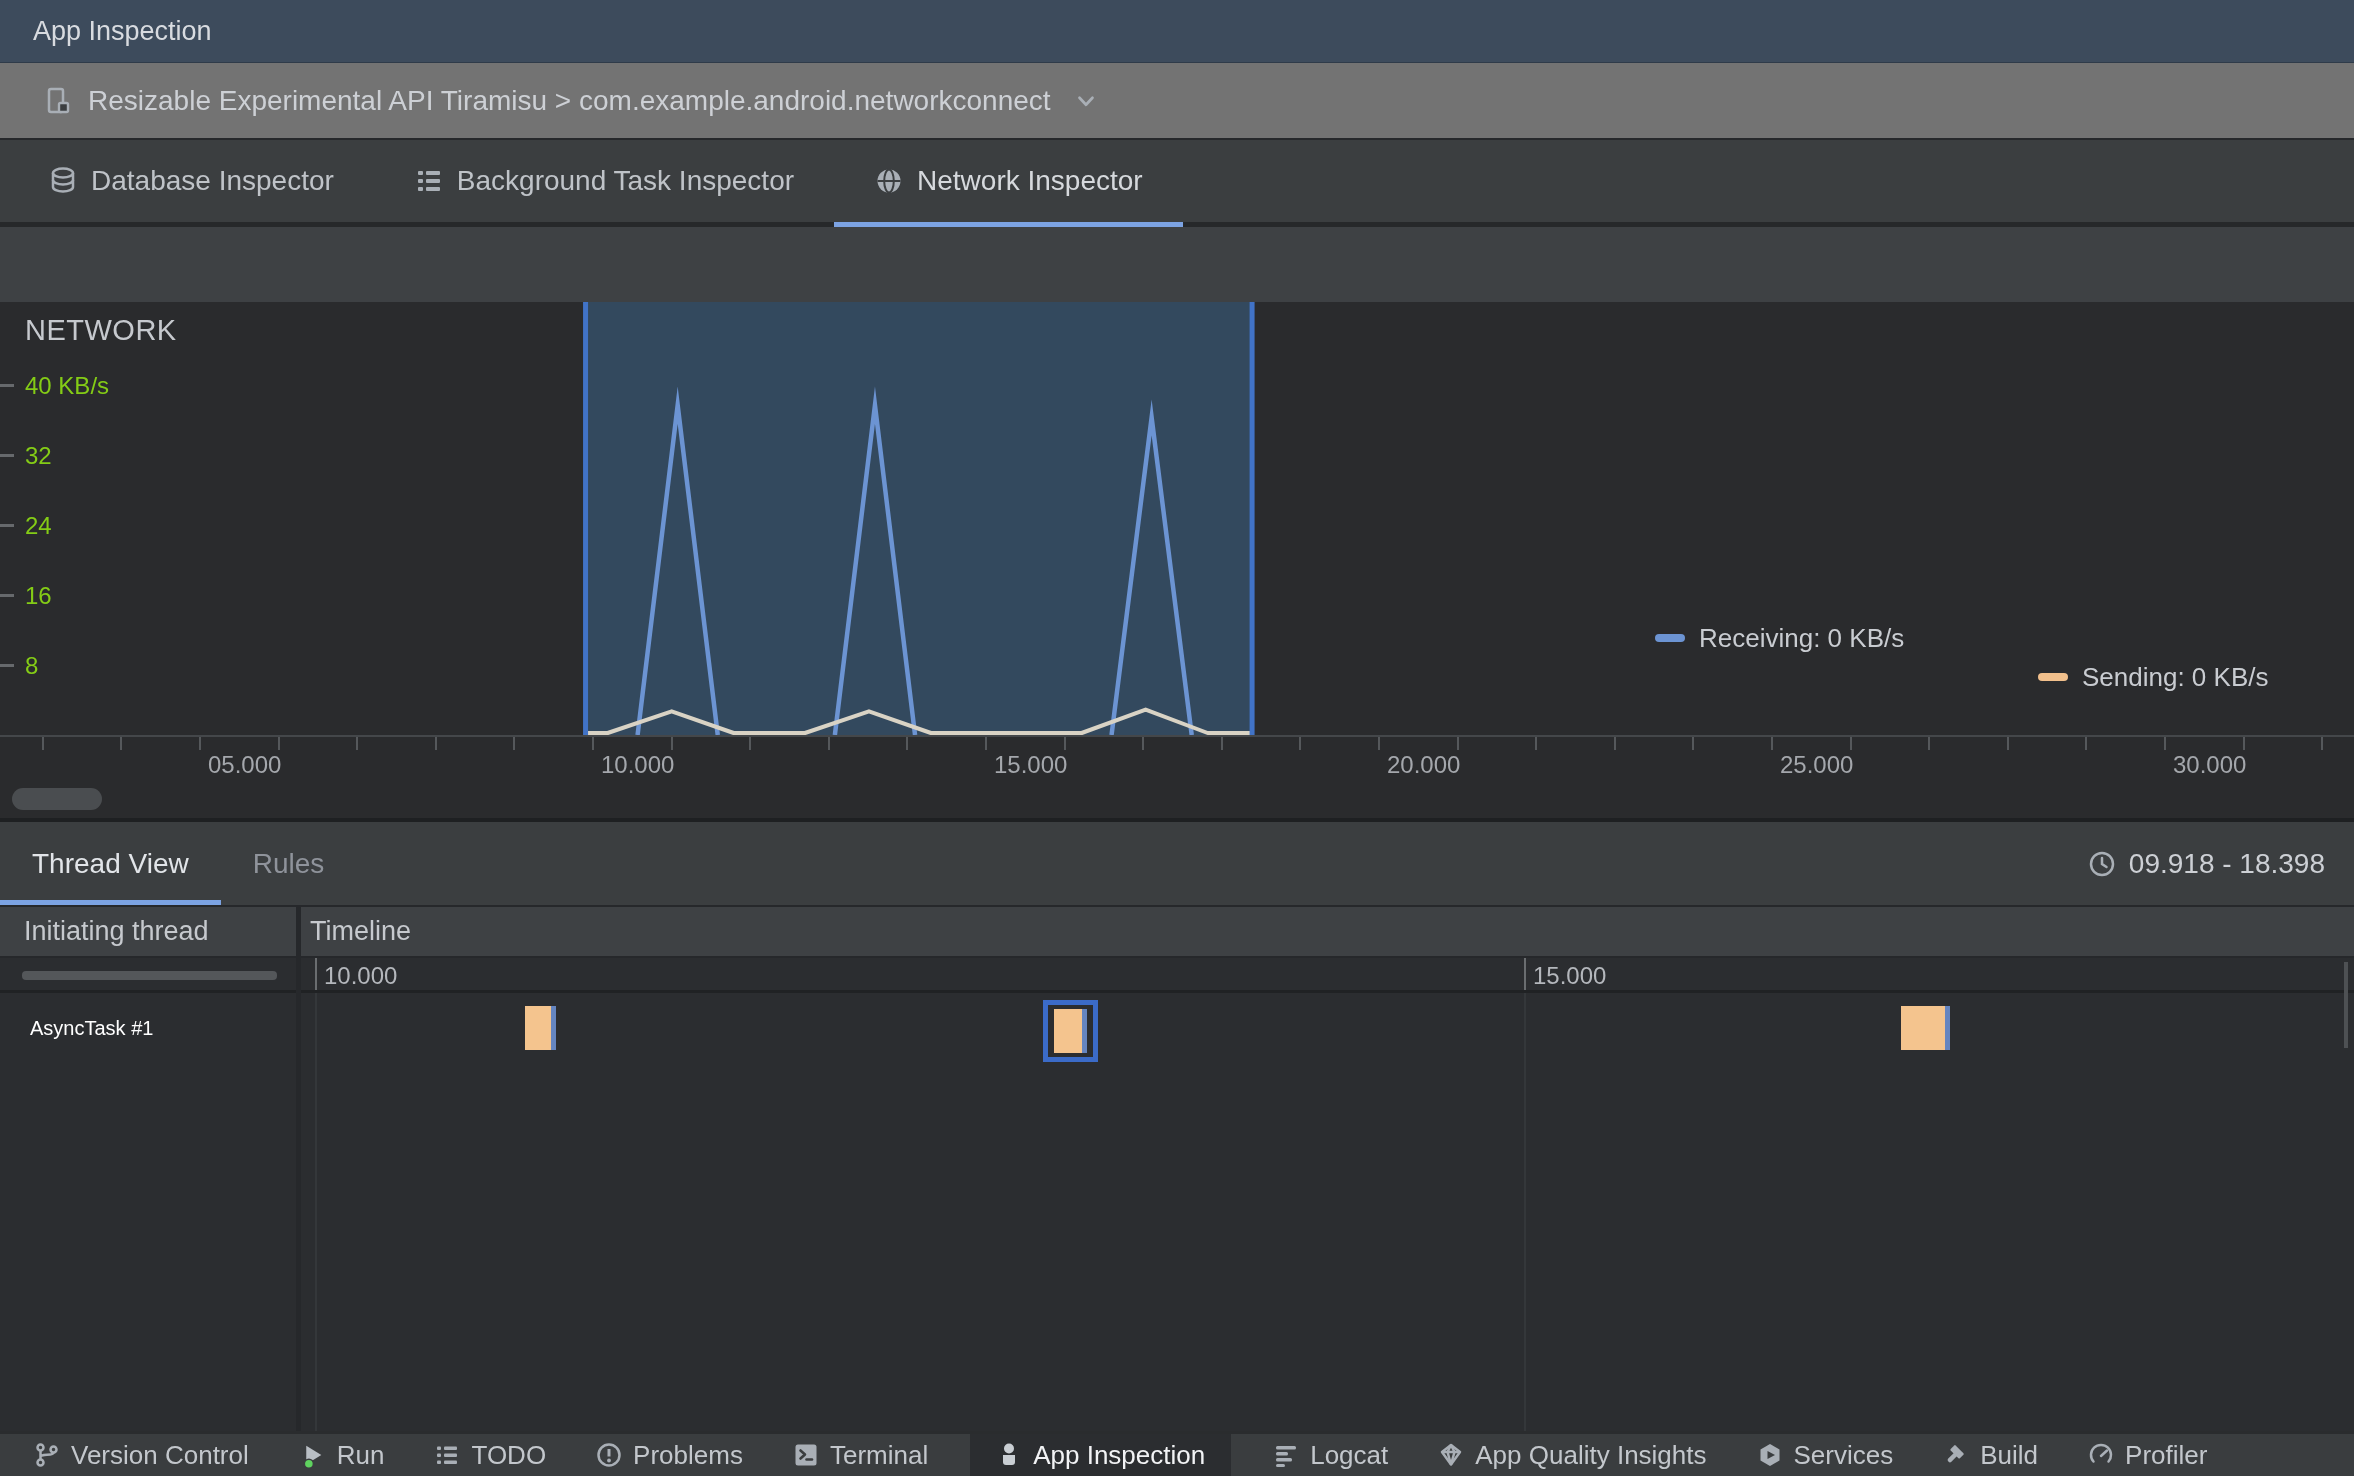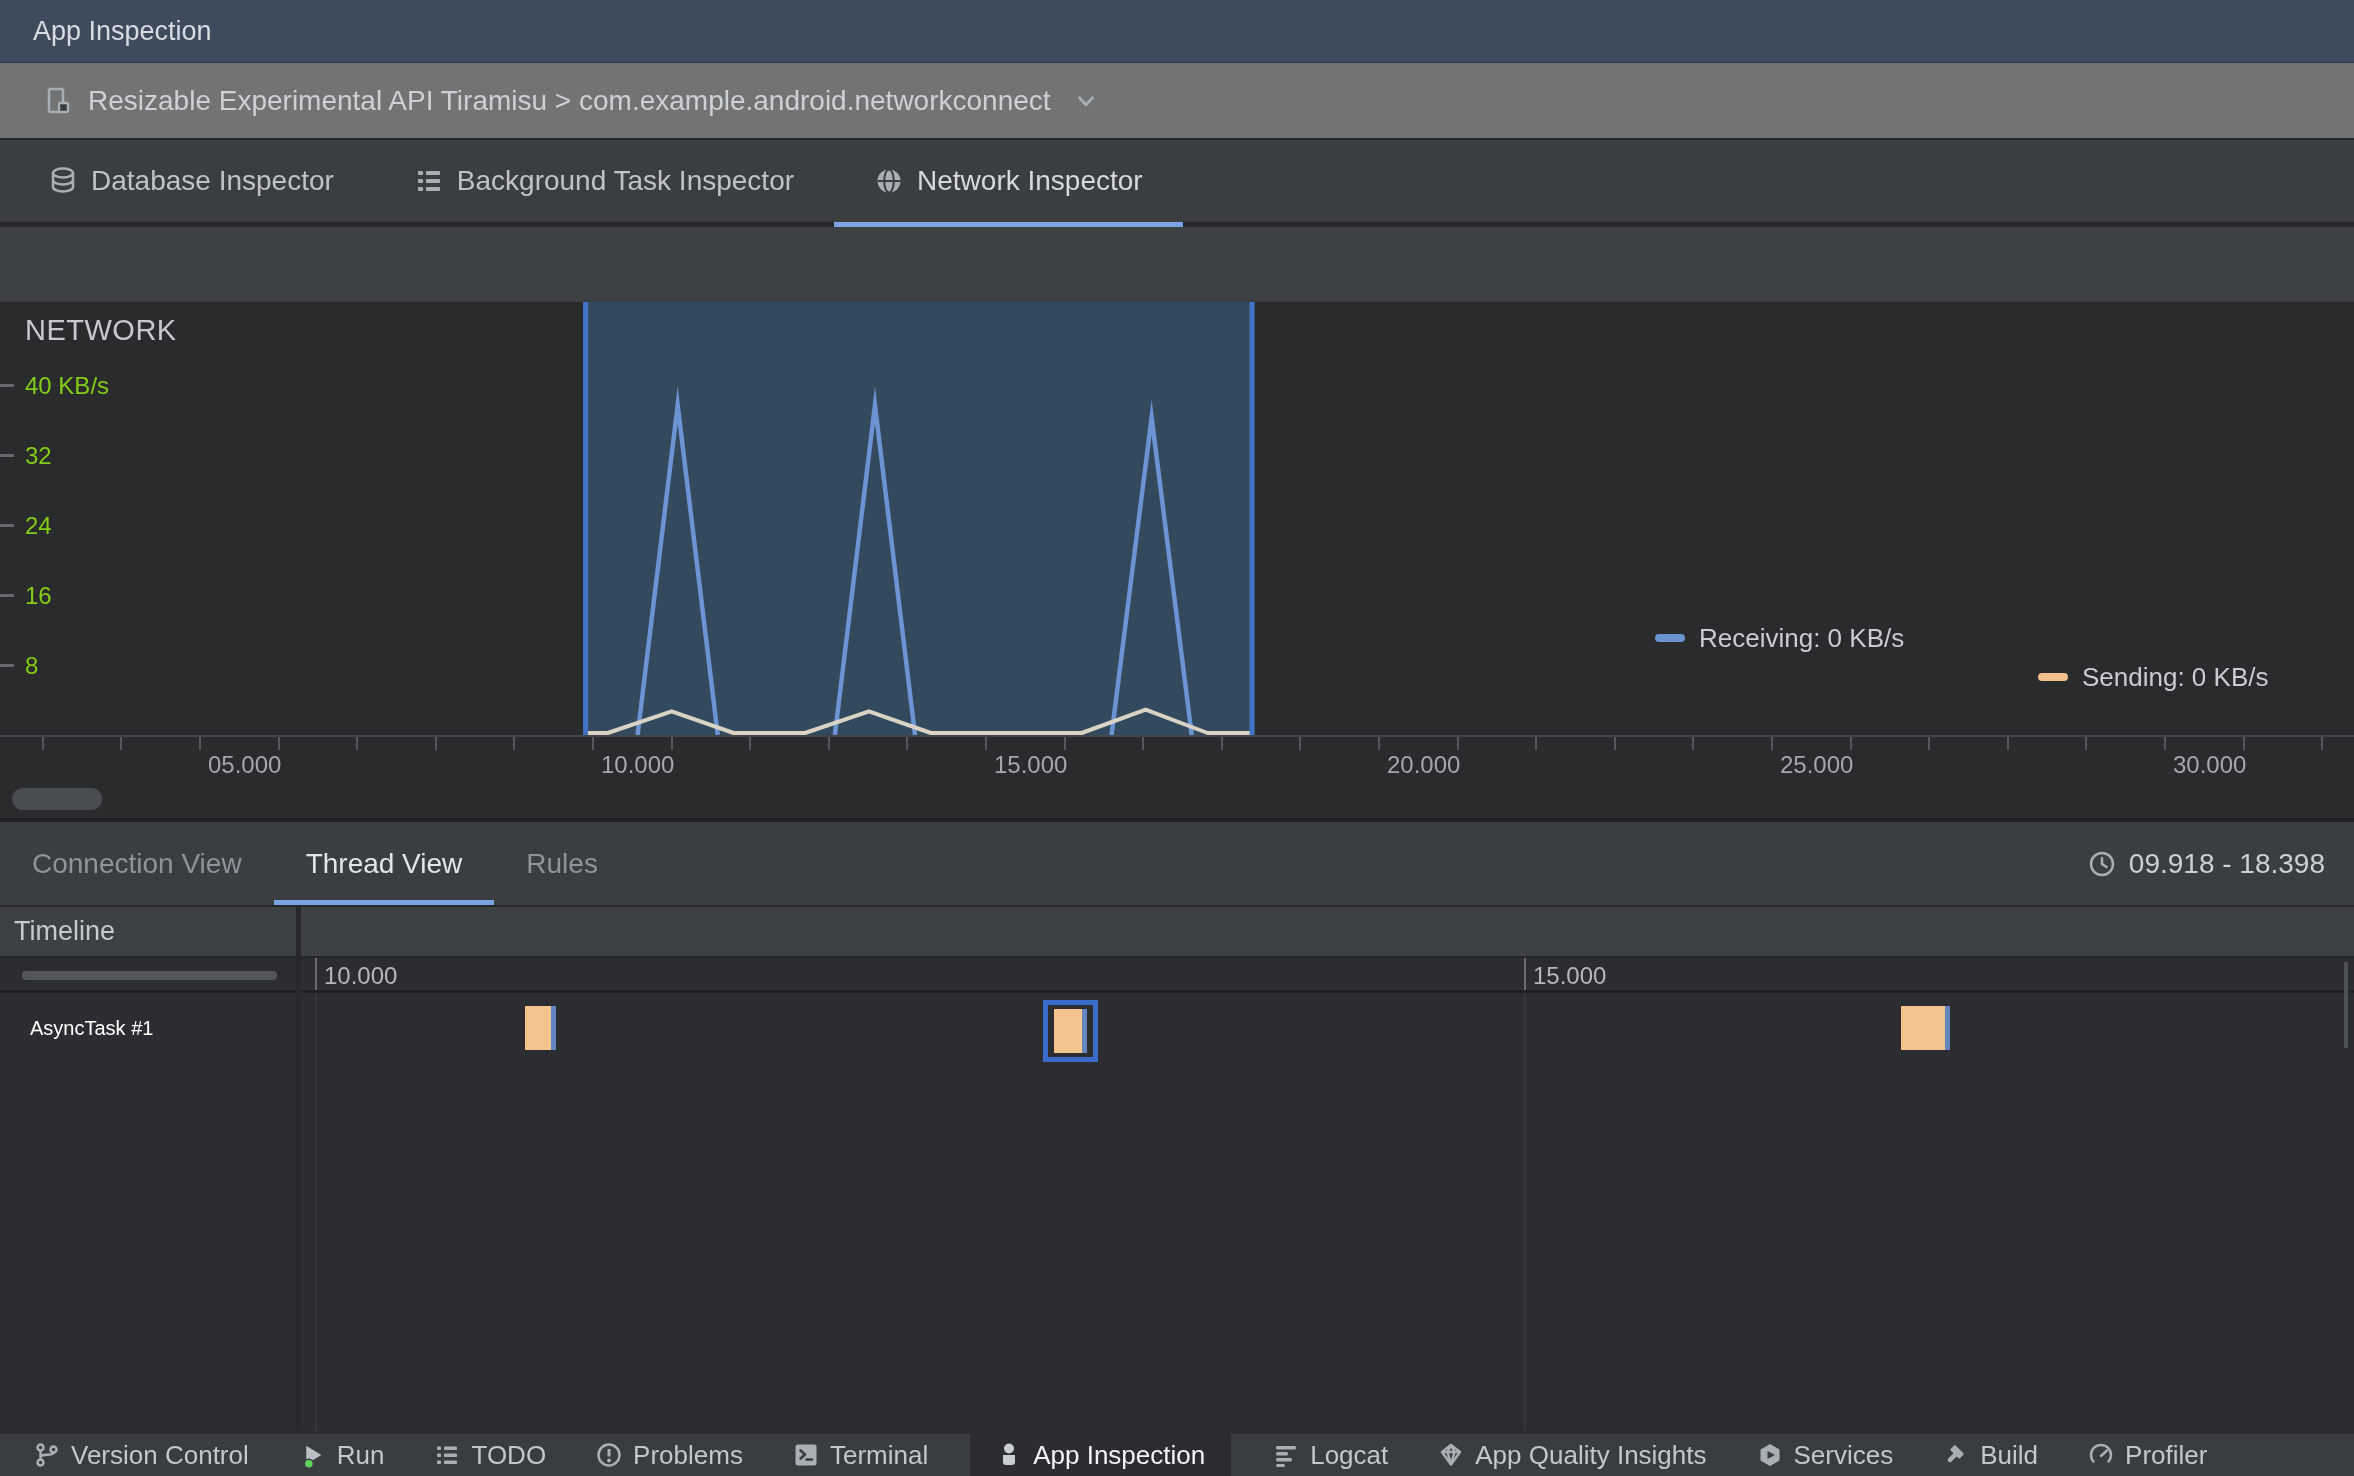--- a/index.html
+++ b/index.html
@@ -229,39 +229,39 @@
       <div class="tlab" style="left:1780px">25.000</div>
       <div class="tlab" style="left:2173px">30.000</div>
     </div>
 
   <div id="scroll-row" class="abs">
     <div id="scroll-pill" class="abs"></div>
   </div>
   <div id="panel-divider" class="abs"></div>
 
   <div id="panel-tabs" class="abs">
-    <div class="ptab">
-      <span>Connection View</span>
-    </div>
     <div class="ptab active">
       <span>Thread View</span>
     </div>
     <div class="ptab">
       <span>Rules</span>
     </div>
     <div id="time-range">
       <svg width="28" height="28" viewBox="0 0 28 28">
         <circle cx="14" cy="14" r="11" class="icon-stroke" stroke-width="2.4"></circle>
         <path d="M14 8 V14 L18.5 17" class="icon-stroke" stroke-width="2.4" stroke-linecap="round"></path>
       </svg>
       <span class="txt">09.918 - 18.398</span>
     </div>
   </div>
 
   <div id="table-header" class="abs">
+    <div class="hcol-left">
+      <span>Initiating thread</span>
+    </div>
     <div class="hcol-right">
       <span>Timeline</span>
     </div>
   </div>
 
   <div id="table-ruler" class="abs">
     <div id="left-col-scrollbar" class="abs"></div>
     <div id="table-ruler-ticks" class="abs" style="inset:0">
         <div class="ttick" style="left:315px"></div>
         <div class="ttlab" style="left:324px">10.000</div>

